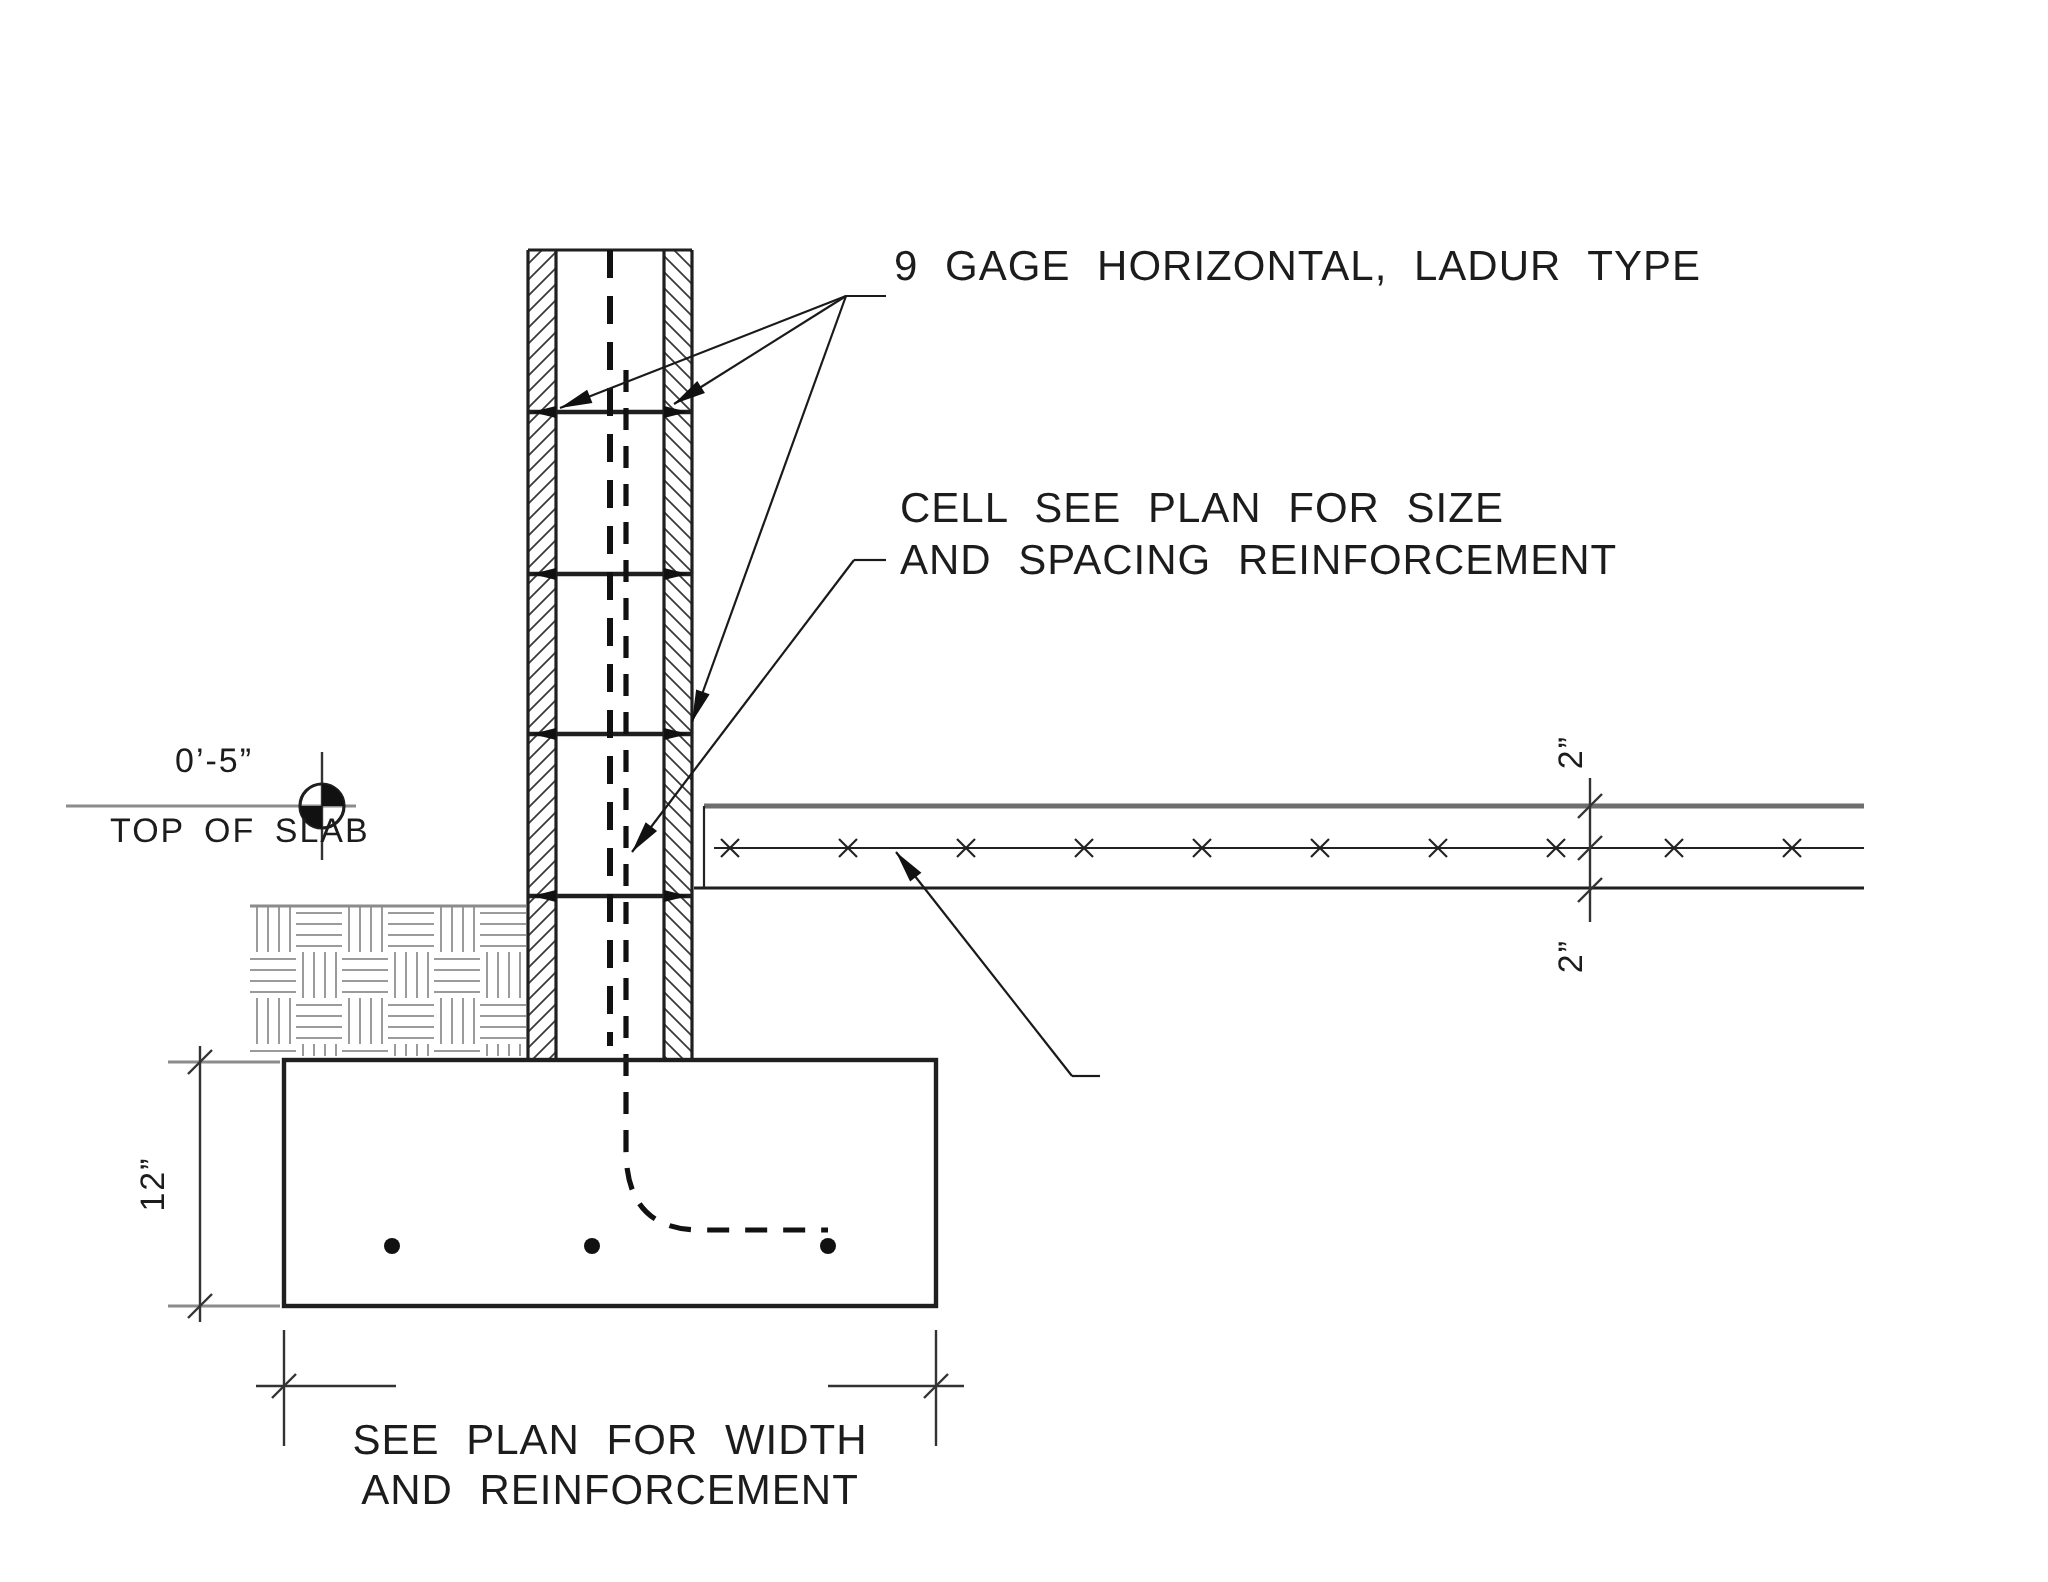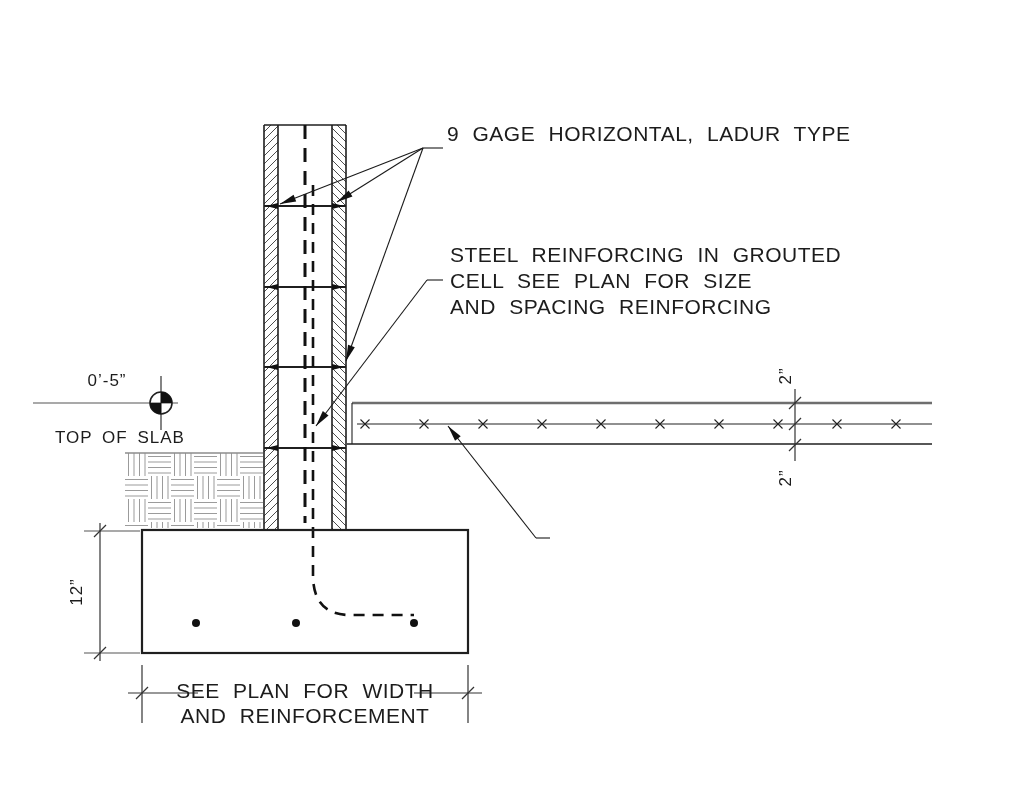--- a/index.html
+++ b/index.html
@@ -132,30 +132,29 @@
       <line x1="550" y1="518" x2="536" y2="518" class="ld"></line>
       <line x1="536" y1="518" x2="448" y2="406" class="ld"></line>
       <polygon points="448,406 455.0543988111497,420.8052510081136 460.7158908506712,416.3569358342039" class="fillb"></polygon>
     </svg>
 
   <div class="note" style="left:447px;top:101px;">
     <div>9 GAGE HORIZONTAL, LADUR TYPE</div>
   </div>
 
   <div class="note" style="left:450px;top:222px;">
-    <div>STEEL REINFORCING IN GROUTED</div>
     <div>CELL SEE PLAN FOR SIZE</div>
-    <div>AND SPACING REINFORCING</div>
+    <div>AND SPACING REINFORCEMENT</div>
   </div>
 
 
   <div class="dimtext center" style="left:62px;top:351px;width:90px;">0’-5”</div>
-  <div class="dimtext" style="left:55px;top:408px;text-align:right;">TOP OF SLAB</div>
+  <div class="dimtext" style="left:55px;top:386px;text-align:right;">TOP OF SLAB</div>
 
   <div class="dimtext vtext" style="left:77px;top:572px;">12”</div>
   <div class="dimtext vtext" style="left:786px;top:356px;">2”</div>
   <div class="dimtext vtext" style="left:786px;top:458px;">2”</div>
 
-  <div class="note center" style="left:160px;top:658px;width:290px;line-height:25px;">
+  <div class="note center" style="left:160px;top:688px;width:290px;line-height:25px;">
     <div>SEE PLAN FOR WIDTH</div>
     <div>AND REINFORCEMENT</div>
   </div>
 </div>
 
 </body></html>

